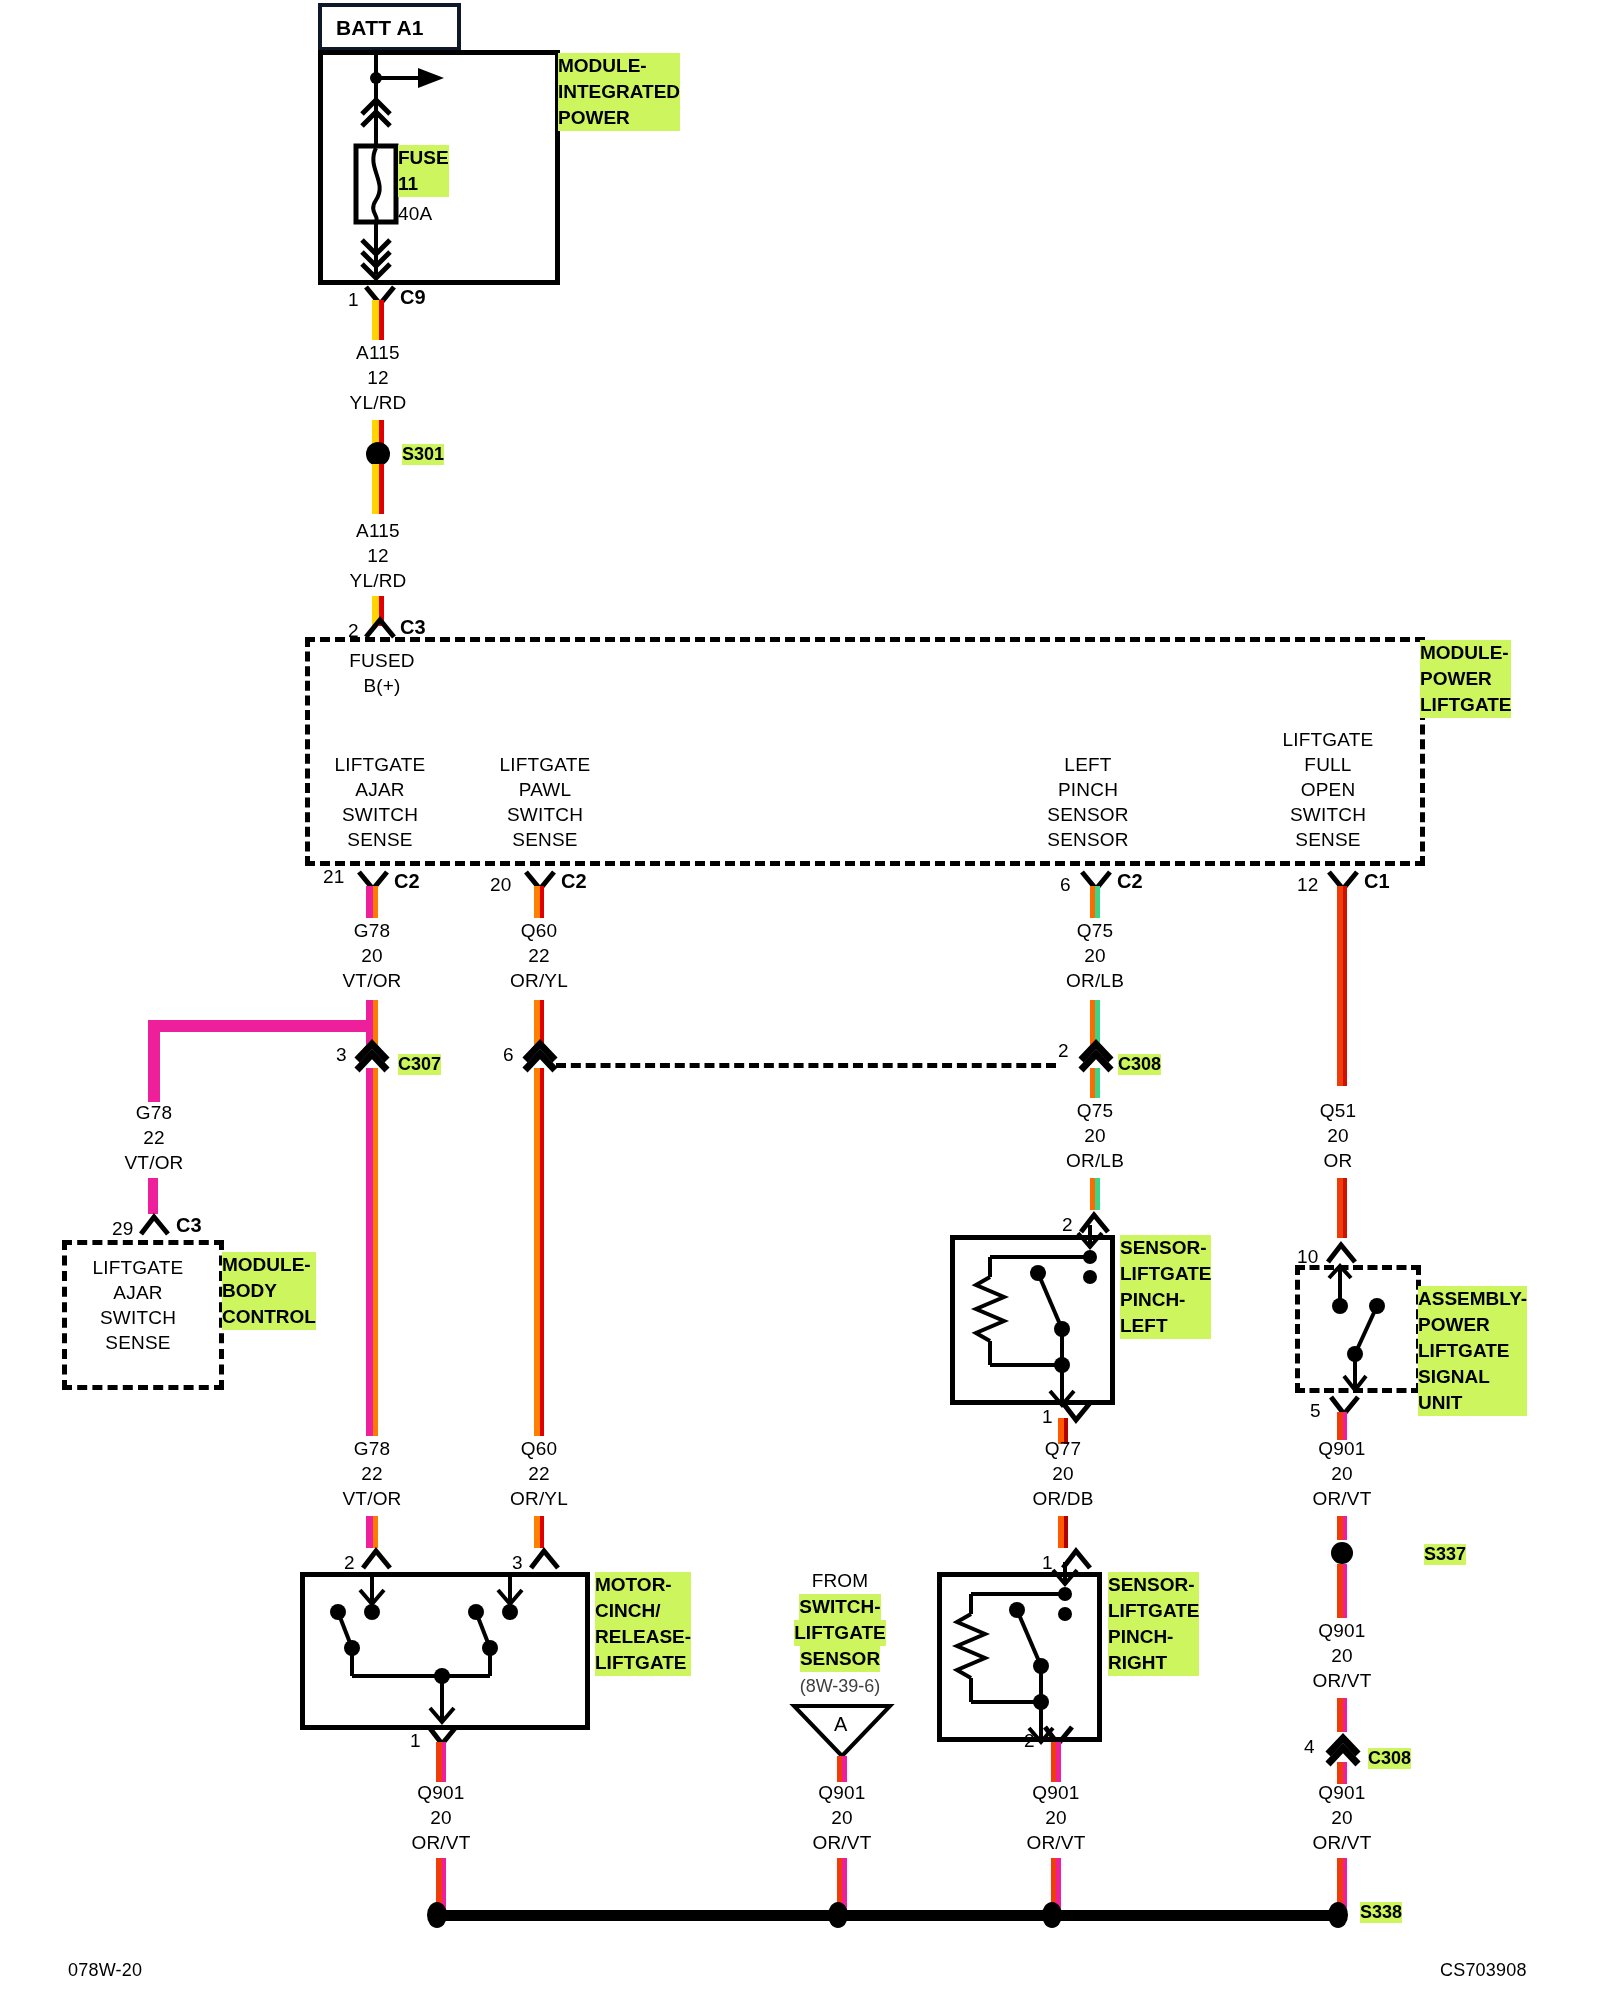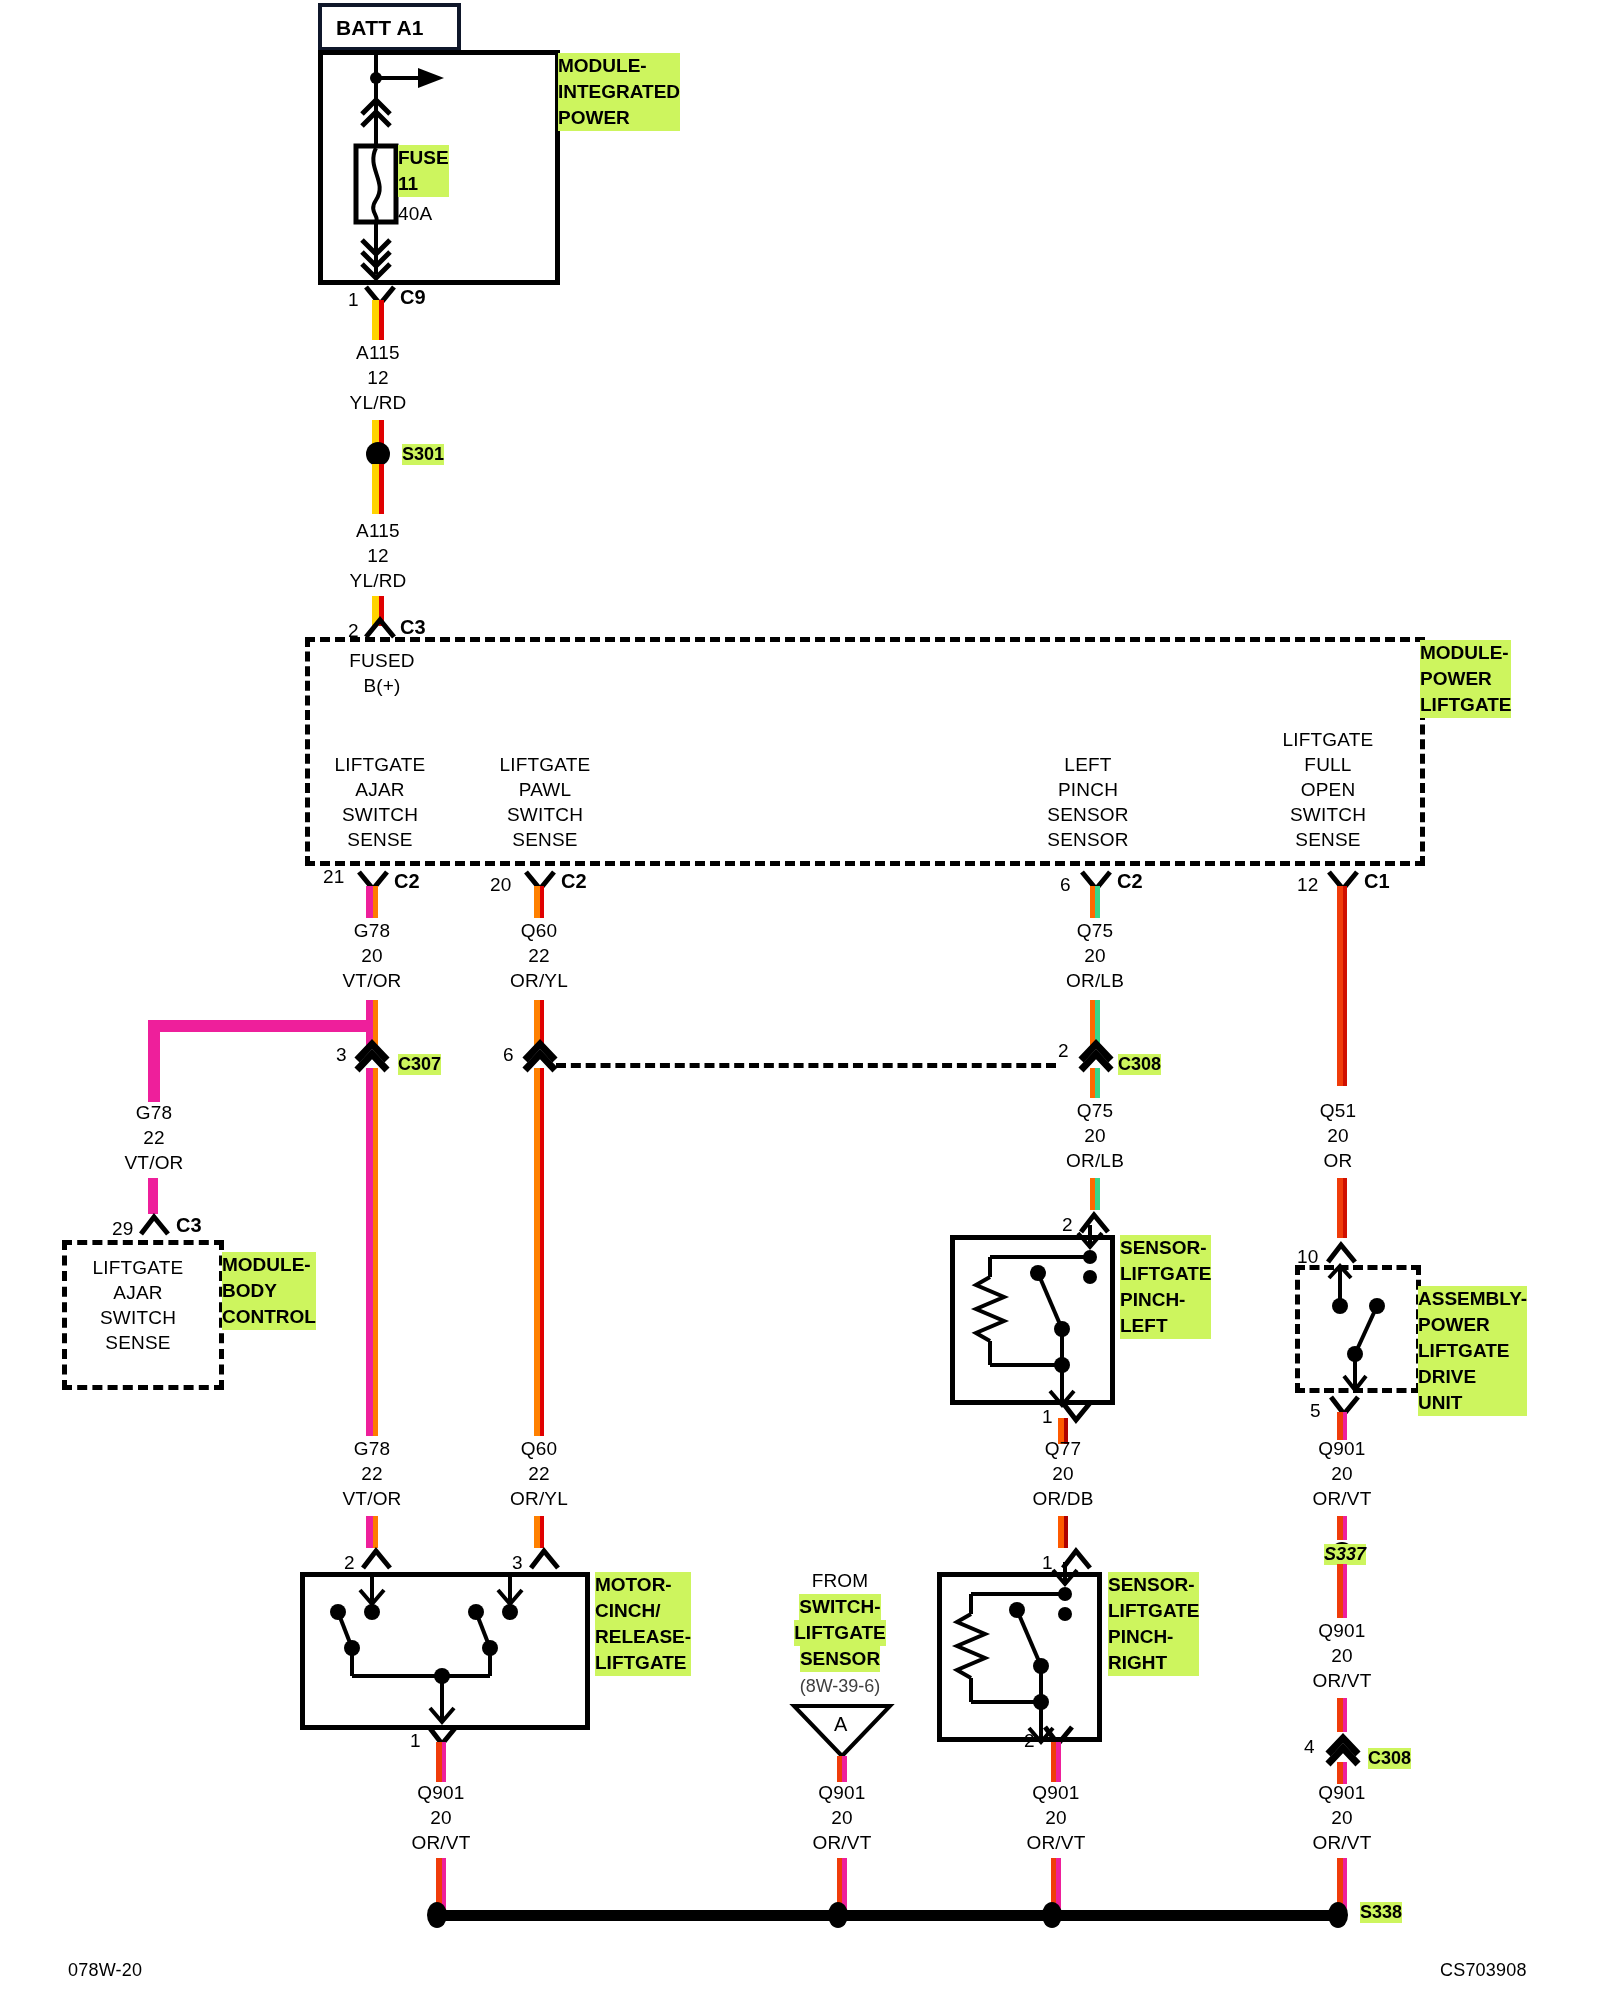--- a/index.html
+++ b/index.html
@@ -336,39 +336,39 @@
     <circle cx="60" cy="96" r="8" fill="#000"></circle>
     <line x1="82" y1="48" x2="60" y2="96" stroke="#000" stroke-width="4"></line>
     <line x1="60" y1="96" x2="60" y2="132" stroke="#000" stroke-width="4"></line>
     <polyline points="49,118 60,132 71,118" fill="none" stroke="#000" stroke-width="4"></polyline>
   </svg>
 
   <div class="abs" style="left:1418px;top:1258px;margin-top:28px;">
     <div class="hl">ASSEMBLY-</div>
     <div class="hl">POWER</div>
     <div class="hl">LIFTGATE</div>
-    <div class="hl">DRIVE</div>
+    <div class="hl">SIGNAL</div>
     <div class="hl">UNIT</div>
   </div>
 
   <div class="abs txt pinnum" style="left:1310px;top:1398px;">5</div>
   <svg class="abs" style="left:1328px;top:1394px;" width="34" height="26">
     <polyline points="3,3 16,20 30,3" fill="none" stroke="#000" stroke-width="5"></polyline>
   </svg>
 
   <div class="abs" style="left:1337px;top:1412px;width:10px;height:28px;background:linear-gradient(90deg,#f03c0a 0 55%,#ee1f9b 55% 100%);"></div>
   <div class="abs txt txt-c" style="left:1272px;top:1436px;width:140px;">
     <div>Q901</div>
     <div>20</div>
     <div>OR/VT</div>
   </div>
   <div class="abs" style="left:1337px;top:1516px;width:10px;height:24px;background:linear-gradient(90deg,#f03c0a 0 55%,#ee1f9b 55% 100%);"></div>
 
   <div class="abs" style="left:1331px;top:1542px;width:22px;height:22px;border-radius:50%;background:#000;"></div>
-  <div class="abs hl-green-small" style="left:1324px;top:1544px;font-style:italic;">S337</div>
+  <div class="abs hl-green-small" style="left:1424px;top:1544px;">S337</div>
 
   <div class="abs" style="left:1337px;top:1564px;width:10px;height:54px;background:linear-gradient(90deg,#f03c0a 0 55%,#ee1f9b 55% 100%);"></div>
   <div class="abs txt txt-c" style="left:1272px;top:1618px;width:140px;">
     <div>Q901</div>
     <div>20</div>
     <div>OR/VT</div>
   </div>
   <div class="abs" style="left:1337px;top:1698px;width:10px;height:34px;background:linear-gradient(90deg,#f03c0a 0 55%,#ee1f9b 55% 100%);"></div>
 
   <div class="abs txt pinnum" style="left:1304px;top:1734px;">4</div>

